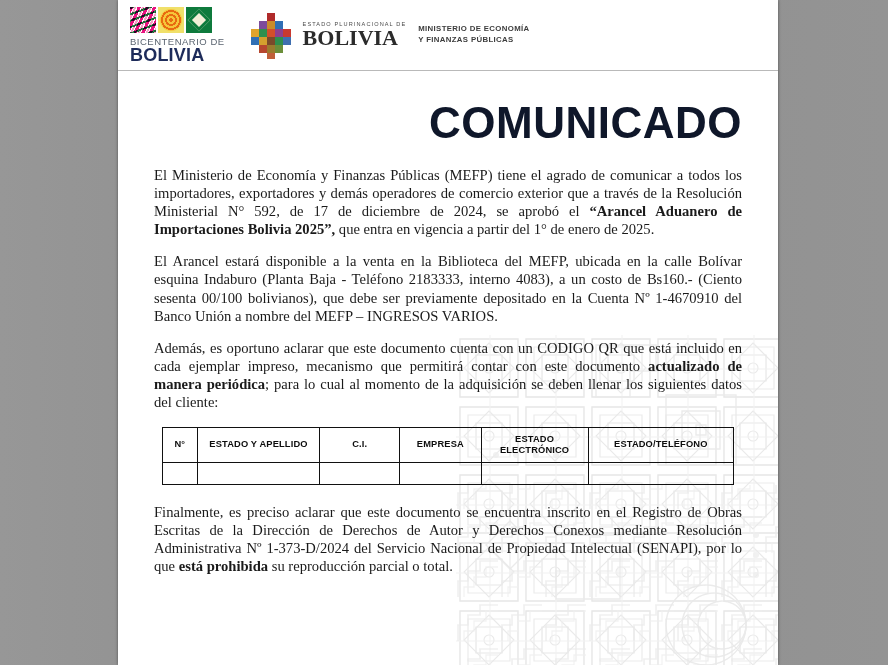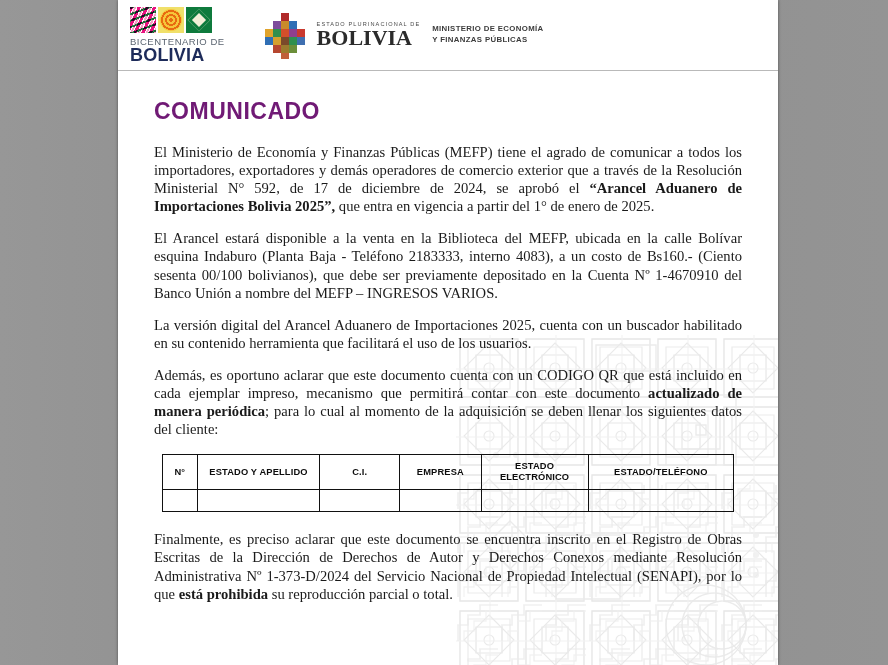--- a/index.html
+++ b/index.html
@@ -62,21 +62,21 @@
     height: 1px;
     background: #b9b9b9;
     z-index: 2;
   }
 
   
   .logo-bicentenario {
     display: flex;
     flex-direction: column;
     align-items: flex-start;
-    margin-right: 36px;
+    margin-right: 22px;
   }
   .bic-squares {
     display: flex;
     gap: 2px;
   }
   .bic-sq {
     width: 26px;
     height: 26px;
     position: relative;
     overflow: hidden;
@@ -179,25 +179,25 @@
 
   
   .content {
     position: relative;
     z-index: 1;
     padding: 16px 36px 0 36px;
     box-sizing: border-box;
   }
 
   .title {
-    text-align: left;
-    color: #701a75;
-    font-family: "Liberation Sans", sans-serif;
-    font-weight: bold;
-    font-size: 23px;
+    text-align: right;
+    color: #0f172a;
+    font-family: "Liberation Sans", sans-serif;
+    font-weight: bold;
+    font-size: 44px;
     letter-spacing: .5px;
     margin: 12px 0 18px 0;
   }
 
   p.para {
     margin: 0 0 14px 0;
     text-align: justify;
     font-size: 14.6px;
     line-height: 1.24;
     color: #1a1a1a;
@@ -336,21 +336,20 @@
       </div>
     </div>
     <div class="header-rule"></div>
 
     <div class="content">
 
       <div class="title">COMUNICADO</div>
 
       <p class="para"><span>El Ministerio de Economía y Finanzas Públicas (MEFP) tiene el agrado de comunicar a todos los importadores, exportadores y demás operadores de comercio exterior que a través de la Resolución Ministerial N° 592, de 17 de diciembre de 2024, se aprobó el </span><b>“Arancel Aduanero de Importaciones Bolivia 2025”,</b><span> que entra en vigencia a partir del 1° de enero de 2025.</span></p>
       <p class="para"><span>El Arancel estará disponible a la venta en la Biblioteca del MEFP, ubicada en la calle Bolívar esquina Indaburo (Planta Baja - Teléfono 2183333, interno 4083), a un costo de Bs160.- (Ciento sesenta 00/100 bolivianos), que debe ser previamente depositado en la Cuenta Nº 1-4670910 del Banco Unión a nombre del MEFP – INGRESOS VARIOS.</span></p>
-      <p class="para"><span>La versión digital del Arancel Aduanero de Importaciones 2025, cuenta con un buscador habilitado en su contenido herramienta que facilitará el uso de los usuarios.</span></p>
       <p class="para"><span>Además, es oportuno aclarar que este documento cuenta con un CODIGO QR que está incluido en cada ejemplar impreso, mecanismo que permitirá contar con este documento </span><b>actualizado de manera periódica</b><span>; para lo cual al momento de la adquisición se deben llenar los siguientes datos del cliente:</span></p>
 
       <div class="client-table-wrap">
         <table class="client-table">
           <thead>
             <tr>
               <th class="col-n">N°</th>
               <th class="col-nom">ESTADO Y APELLIDO</th>
               <th class="col-ci">C.I.</th>
               <th class="col-emp">EMPRESA</th>

